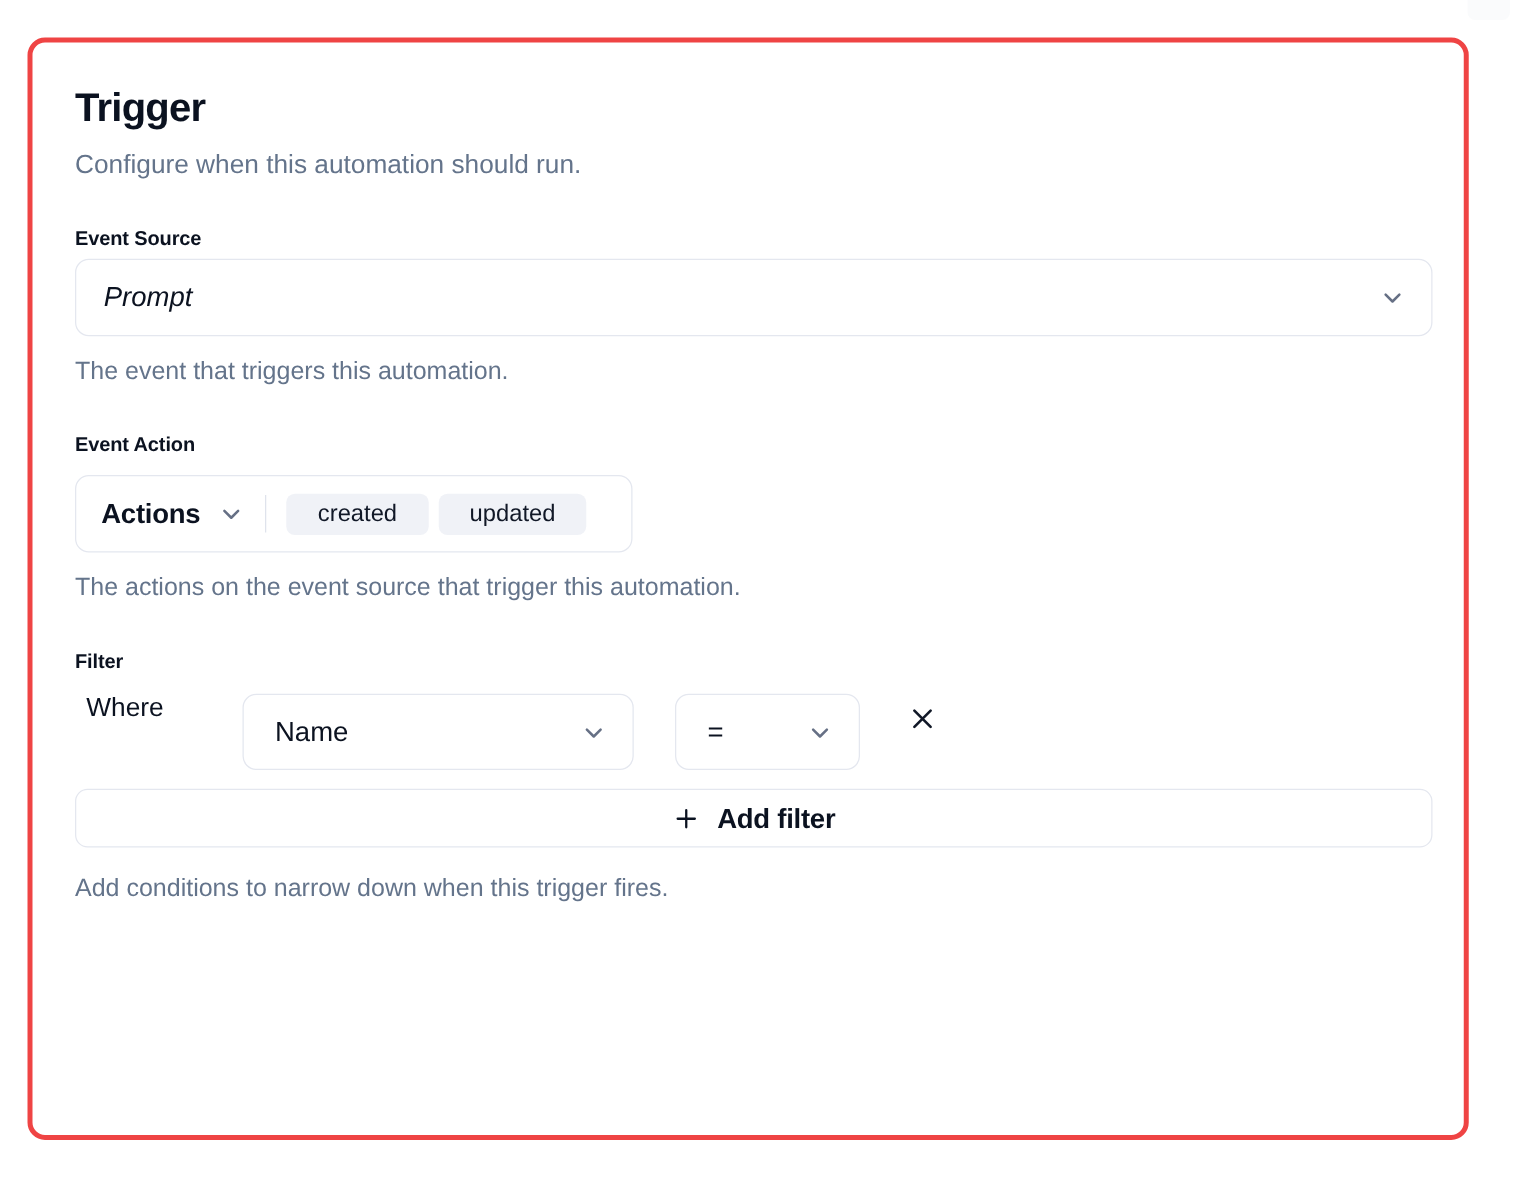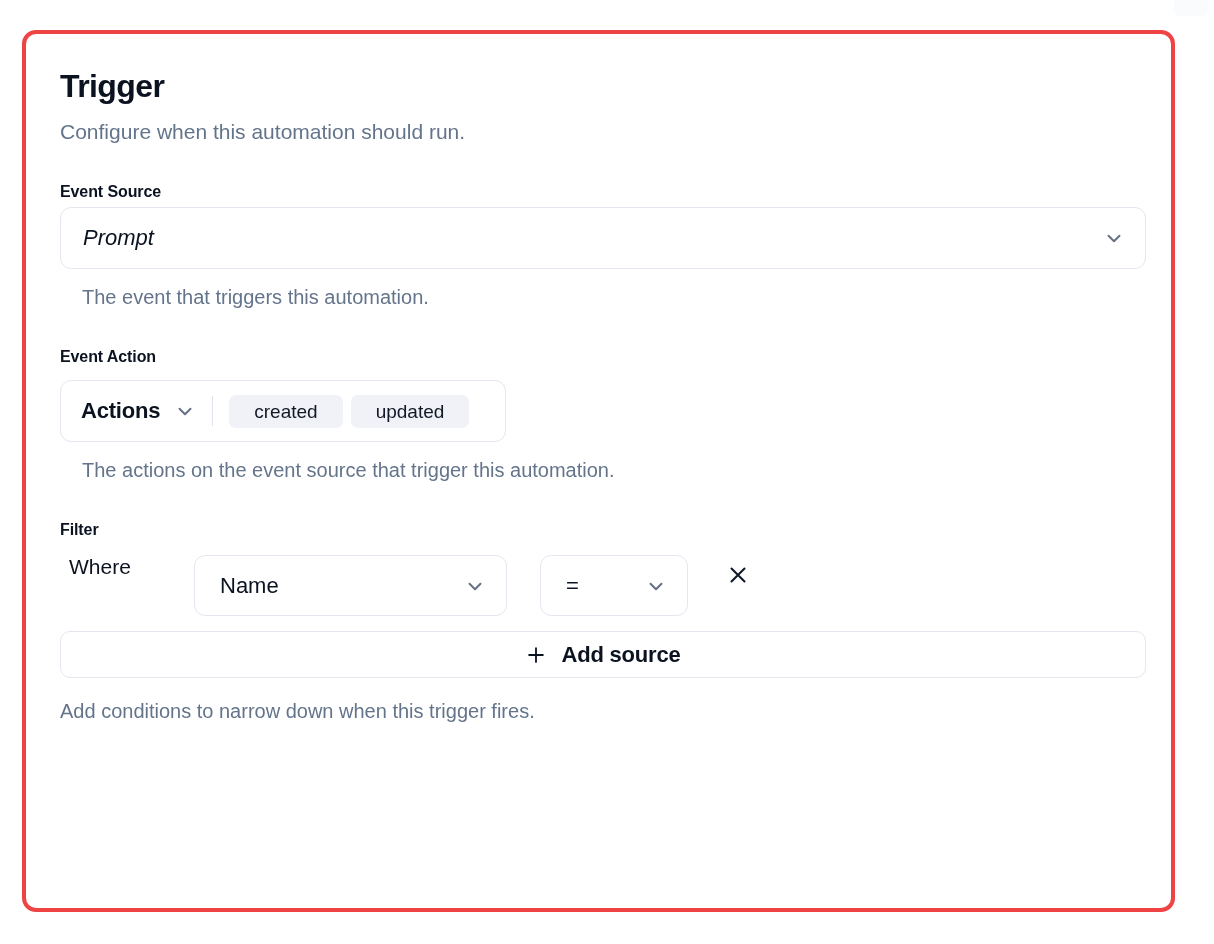--- a/index.html
+++ b/index.html
@@ -60,21 +60,20 @@
     font-size: 16px;
     font-weight: bold;
     color: #0b1220;
     letter-spacing: -0.1px;
   }
   .field-help {
     font-size: 20px;
     color: #64748b;
     margin-top: 16px;
     line-height: 1.25;
-    margin-left: 22px;
   }
 
   
   .control {
     box-sizing: border-box;
     background: #ffffff;
     border: 1px solid #e4e7ef;
     border-radius: 11px;
     display: flex;
     align-items: center;
@@ -324,20 +323,20 @@
           <svg viewBox="0 0 24 24">
             <path d="M5.5 5.5 L18.5 18.5 M18.5 5.5 L5.5 18.5"></path>
           </svg>
         </button>
       </div>
 
       <div class="control add-filter">
         <svg class="plus" viewBox="0 0 24 24">
           <path d="M12 4.5 L12 19.5 M4.5 12 L19.5 12"></path>
         </svg>
-        <span class="add-label">Add source</span>
+        <span class="add-label">Add filter</span>
       </div>
 
       <div class="filter-help">Add conditions to narrow down when this trigger fires.</div>
     </div>
 
   </div>
 </div>
 
 </body></html>

